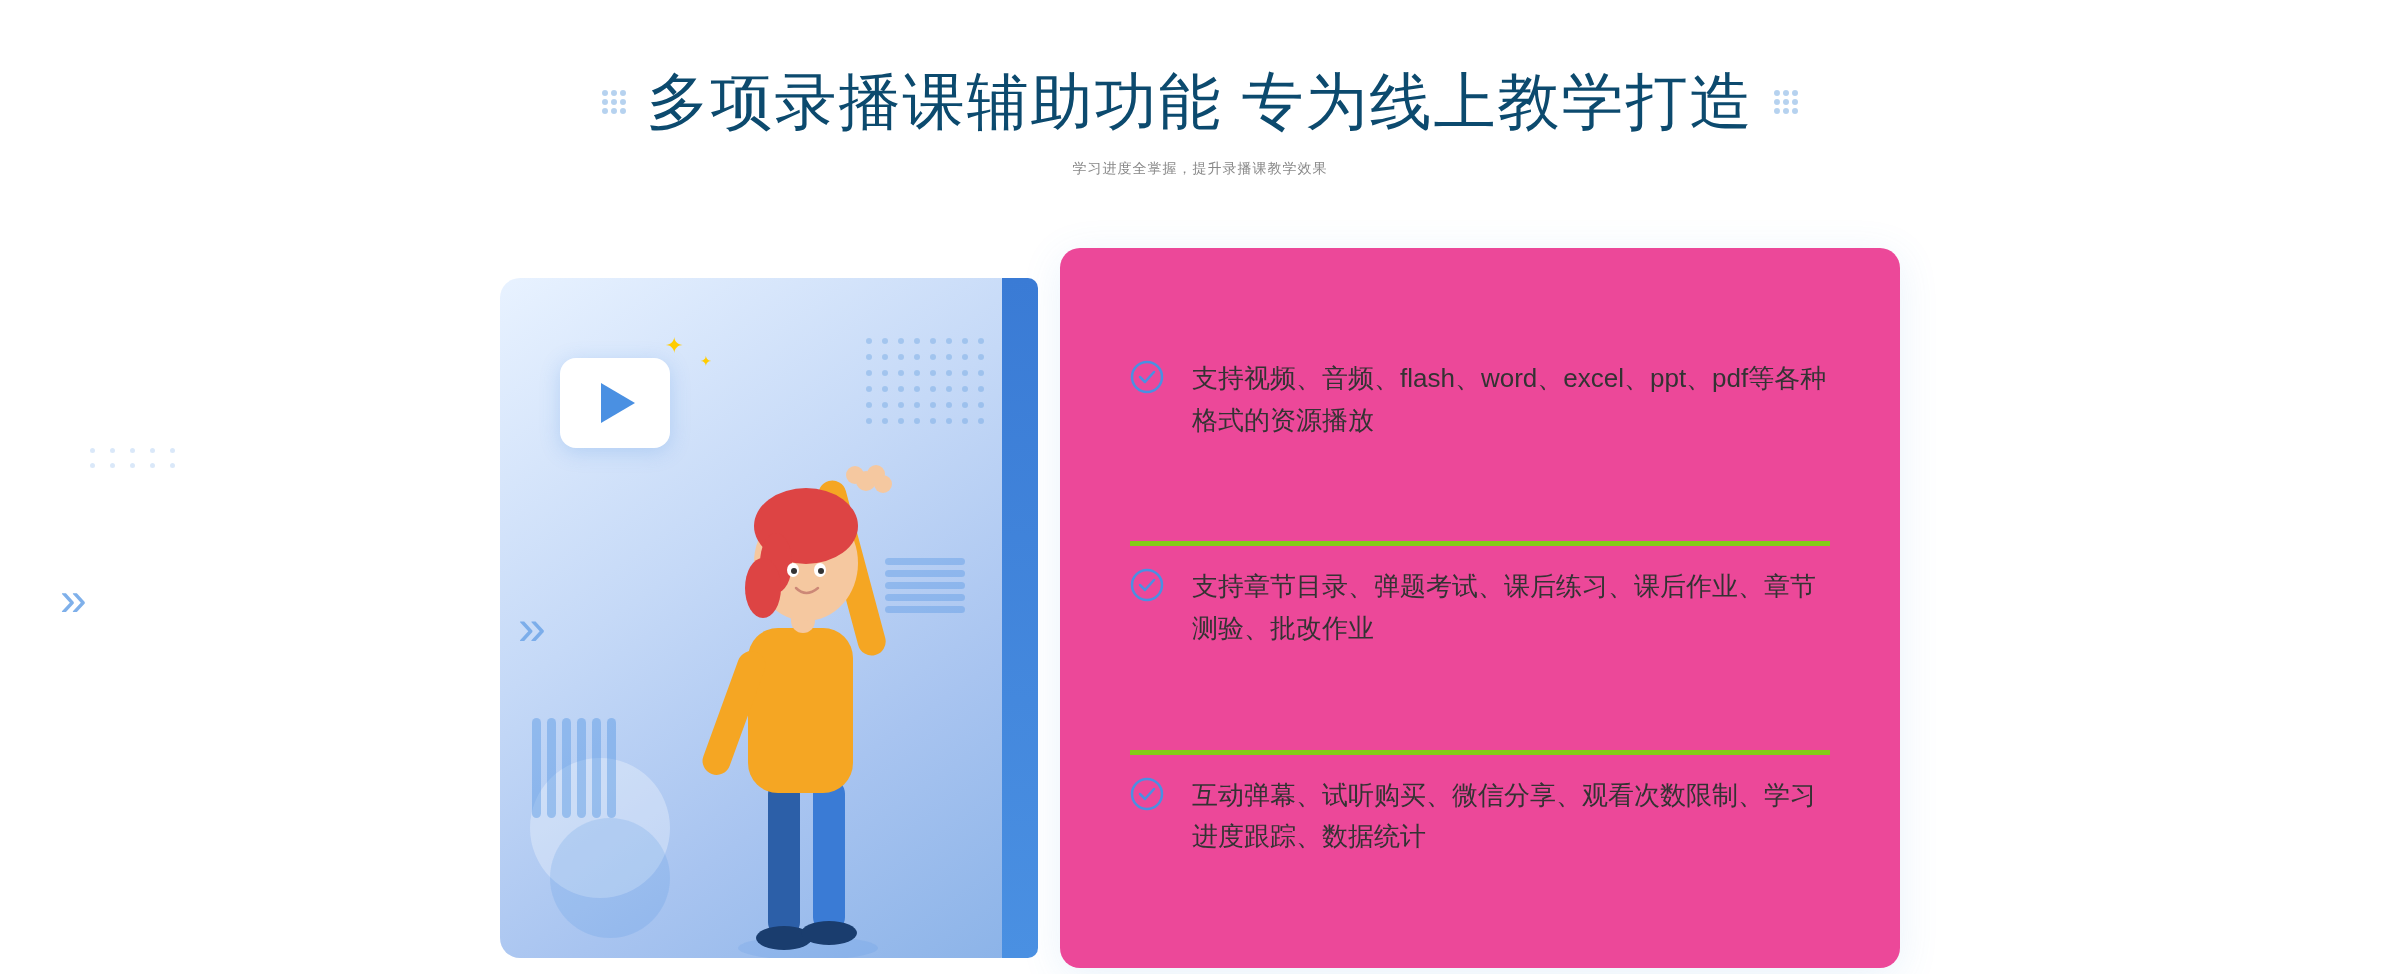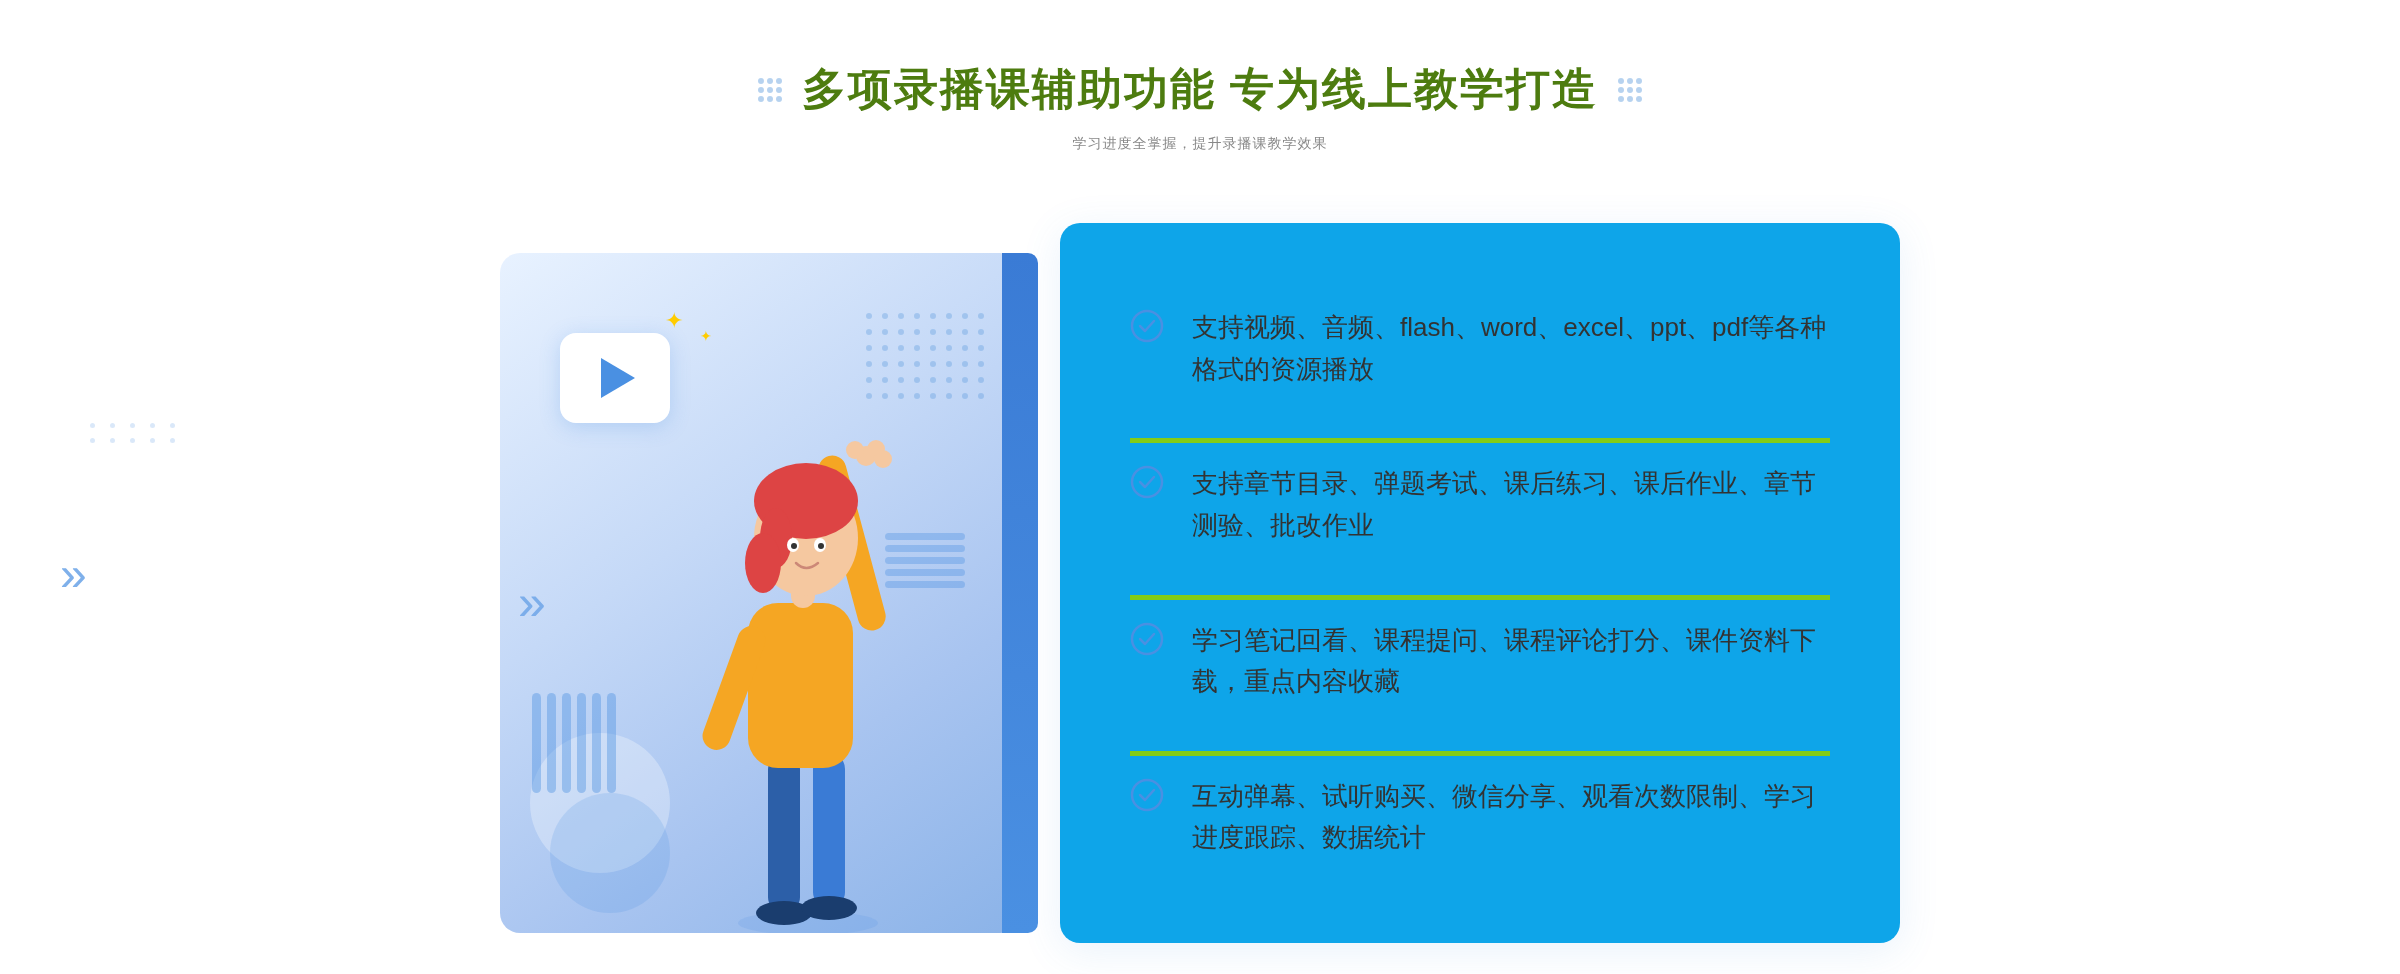--- a/index.html
+++ b/index.html
@@ -50,23 +50,23 @@
     }
 
     .title-dots span {
       width: 6px;
       height: 6px;
       background: #4a90d9;
       border-radius: 50%;
     }
 
     .main-title {
-      font-size: 44px;
-      font-weight: 700;
-      color: #4d7c0f;
+      font-size: 62px;
+      font-weight: 400;
+      color: #0c4a6e;
       letter-spacing: 2px;
     }
 
     .sub-title {
       font-size: 14px;
       color: #888;
       letter-spacing: 1px;
     }
 
     
@@ -157,21 +157,21 @@
       bottom: 0;
       left: 50%;
       transform: translateX(-35%);
       width: 320px;
       height: 580px;
     }
 
     
     .features-panel {
       flex: 1;
-      background: #0ea5e9;
+      background: #ec4899;
       border-radius: 20px;
       box-shadow: 0 8px 40px rgba(74, 144, 226, 0.12);
       padding: 50px 70px;
       margin-left: 40px;
       display: flex;
       flex-direction: column;
       justify-content: space-around;
       margin-top: 0;
       height: 720px;
     }
@@ -416,29 +416,20 @@
           <div class="feature-item">
             <div class="check-icon">
               <svg viewBox="0 0 34 34" fill="none" xmlns="http://www.w3.org/2000/svg">
                 <circle cx="17" cy="17" r="15" stroke="#4a90e2" stroke-width="2.5"></circle>
                 <path d="M10 17 L15 22 L24 12" stroke="#4a90e2" stroke-width="2.5" stroke-linecap="round" stroke-linejoin="round"></path>
               </svg>
             </div>
             <span class="feature-text">支持章节目录、弹题考试、课后练习、课后作业、章节测验、批改作业</span>
           </div>
 
-          <div class="feature-item">
-            <div class="check-icon">
-              <svg viewBox="0 0 34 34" fill="none" xmlns="http://www.w3.org/2000/svg">
-                <circle cx="17" cy="17" r="15" stroke="#4a90e2" stroke-width="2.5"></circle>
-                <path d="M10 17 L15 22 L24 12" stroke="#4a90e2" stroke-width="2.5" stroke-linecap="round" stroke-linejoin="round"></path>
-              </svg>
-            </div>
-            <span class="feature-text">学习笔记回看、课程提问、课程评论打分、课件资料下载，重点内容收藏</span>
-          </div>
 
           <div class="feature-item">
             <div class="check-icon">
               <svg viewBox="0 0 34 34" fill="none" xmlns="http://www.w3.org/2000/svg">
                 <circle cx="17" cy="17" r="15" stroke="#4a90e2" stroke-width="2.5"></circle>
                 <path d="M10 17 L15 22 L24 12" stroke="#4a90e2" stroke-width="2.5" stroke-linecap="round" stroke-linejoin="round"></path>
               </svg>
             </div>
             <span class="feature-text">互动弹幕、试听购买、微信分享、观看次数限制、学习进度跟踪、数据统计</span>
           </div>

